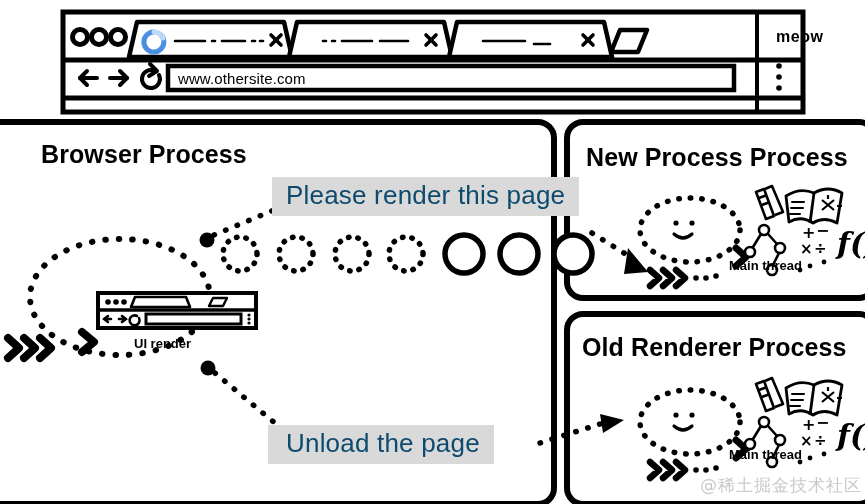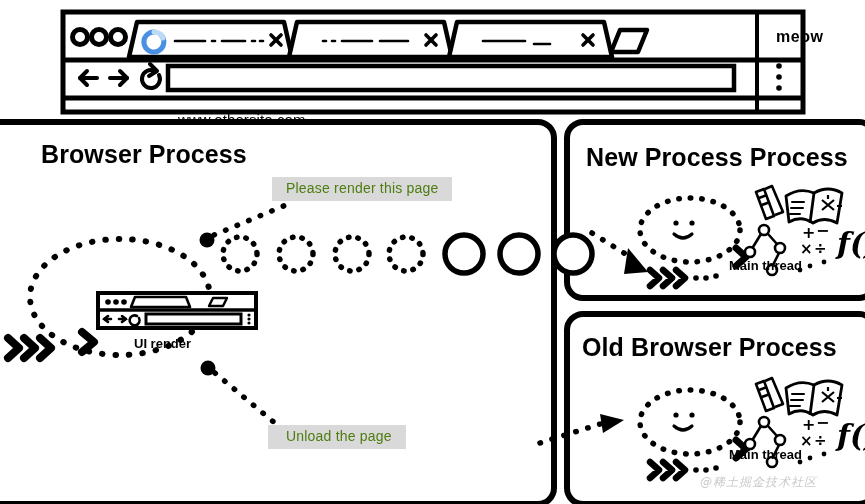--- a/index.html
+++ b/index.html
@@ -10,29 +10,28 @@
   }
   .stage{position:absolute;inset:0;}
   svg.layer{position:absolute;left:0;top:0;width:865px;height:504px;}
 
   
   .abs{position:absolute;white-space:nowrap;}
 
   .proc-title{font-size:25px;font-weight:700;letter-spacing:.1px;}
   .thread-label{font-size:13px;font-weight:700;}
   .msg-chip{
-    background:#d9d9d9;color:#4d7c0f;font-size:14px;font-weight:400;
+    background:#d9d9d9;color:#0c4a6e;font-size:26px;font-weight:400;
     padding:3px 14px 5px 14px;letter-spacing:.2px;text-align:right;
   }
   .url-text{font-size:15px;font-weight:400;letter-spacing:.1px;}
   .meow{font-size:16px;font-weight:700;letter-spacing:.5px;}
   .watermark{
-    font-size:12px;color:#c9c9c9;letter-spacing:1px;
+    font-size:17px;color:#c9c9c9;letter-spacing:1px;
     font-family:"DejaVu Sans",sans-serif;
-    font-style:italic;
   }
 </style>
 </head>
 <body>
 
 <div class="stage">
 
   <svg class="layer" viewBox="0 0 865 504">
     <defs>
       <g id="renderer-doodle">
@@ -252,25 +251,25 @@
     <g transform="translate(632,186)">
       <use href="#renderer-doodle"></use>
     </g>
     <g transform="translate(632,378)">
       <use href="#renderer-doodle"></use>
     </g>
   </svg>
 
   <div class="abs meow" style="left:732px;top:28px;margin-left:44px;">meow</div>
 
-  <div class="abs url-text" style="left:178px;top:70px;margin-top:41px;">www.othersite.com</div>
+  <div class="abs url-text" style="left:178px;top:70px;">www.othersite.com</div>
 
   <div class="abs proc-title" style="left:41px;top:140px;">Browser Process</div>
   <div class="abs proc-title" style="left:586px;top:143px;">New Process Process</div>
-  <div class="abs proc-title" style="left:582px;top:333px;">Old Browser Process</div>
+  <div class="abs proc-title" style="left:582px;top:333px;">Old Renderer Process</div>
 
   <div class="abs thread-label" style="left:134px;top:336px;">UI render</div>
   <div class="abs thread-label" style="left:729px;top:258px;">Main thread</div>
   <div class="abs thread-label" style="left:729px;top:447px;">Main thread</div>
 
   <div class="abs msg-chip" style="left:272px;top:177px;">Please render this page</div>
   <div class="abs msg-chip" style="left:268px;top:425px;padding-left:18px;">Unload the page</div>
 
   <div class="abs watermark" style="left:700px;top:474px;">@稀土掘金技术社区</div>
 

